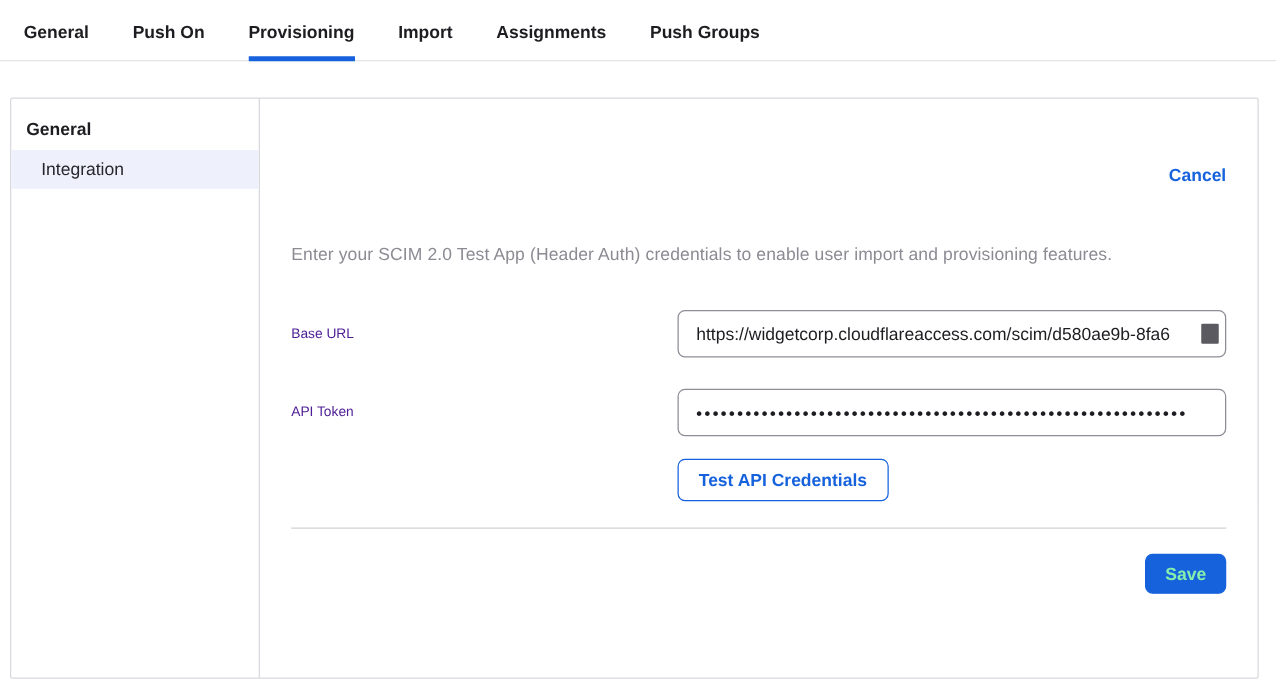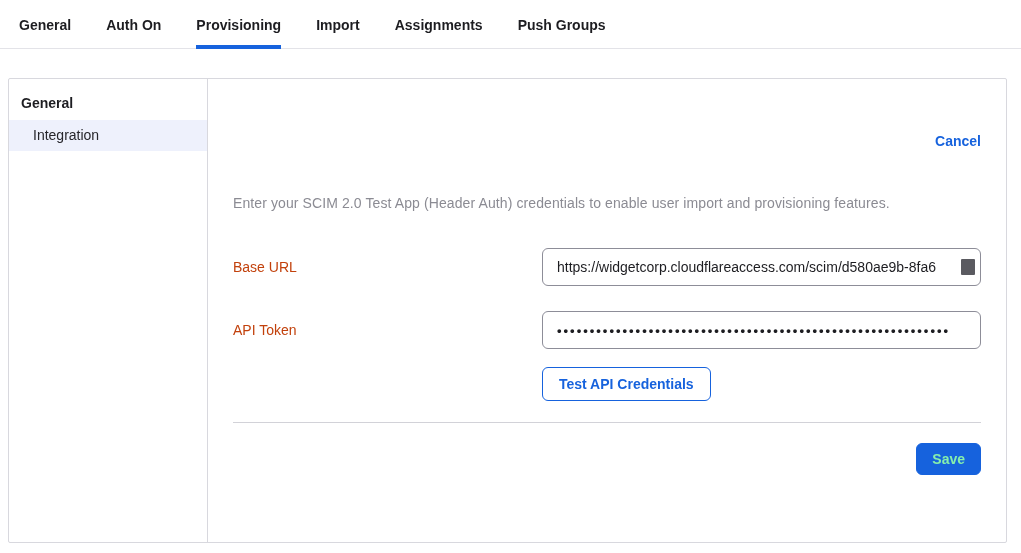--- a/index.html
+++ b/index.html
@@ -120,22 +120,22 @@
 
   .form-row {
     display: flex;
     align-items: center;
     margin-top: 37px;
   }
   .form-row + .form-row { margin-top: 25px; }
   .field-label {
     width: 309px;
     flex-shrink: 0;
-    font-size: 14px;
-    color: #c2410c;
+    font-size: 11px;
+    color: #4c1d95;
   }
   .input-wrap {
     flex: 1;
     position: relative;
   }
   .text-input {
     width: 100%;
     height: 38px;
     border: 1px solid #8d8d98;
     border-radius: 6px;
@@ -203,21 +203,21 @@
     font-weight: 700;
     font-family: "Liberation Sans", sans-serif;
     cursor: pointer;
   }
 </style>
 </head>
 <body>
 
 <nav class="tabbar">
   <div class="tab">General</div>
-  <div class="tab">Auth On</div>
+  <div class="tab">Push On</div>
   <div class="tab active">Provisioning</div>
   <div class="tab">Import</div>
   <div class="tab">Assignments</div>
   <div class="tab">Push Groups</div>
 </nav>
 
 <section class="panel">
 
   <aside class="side">
     <div class="side-heading">General</div>

